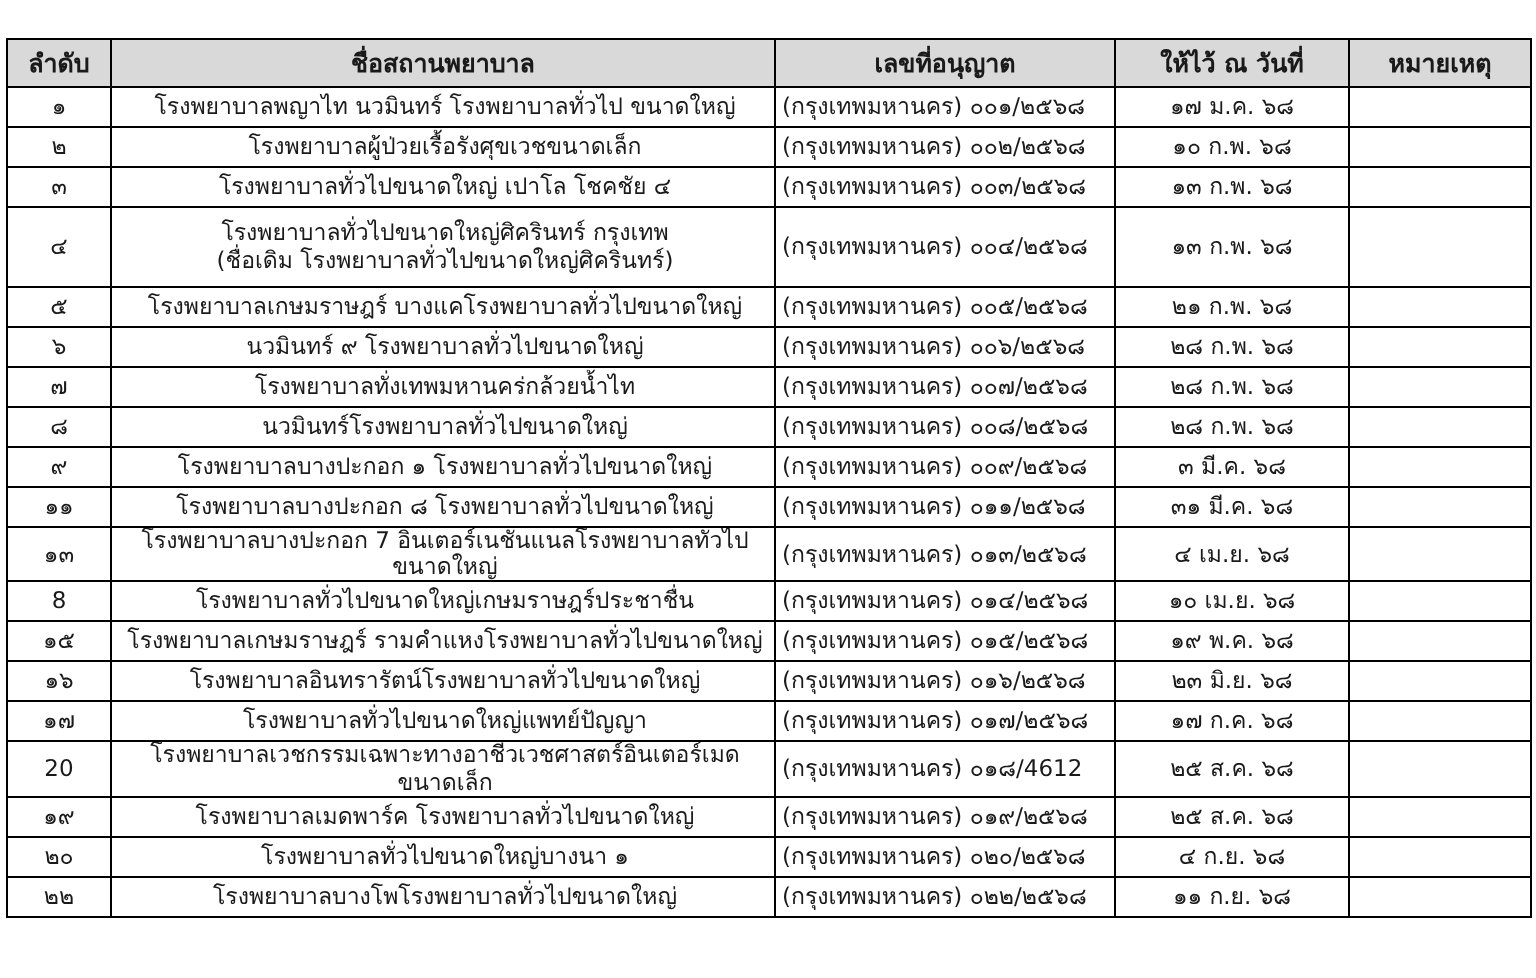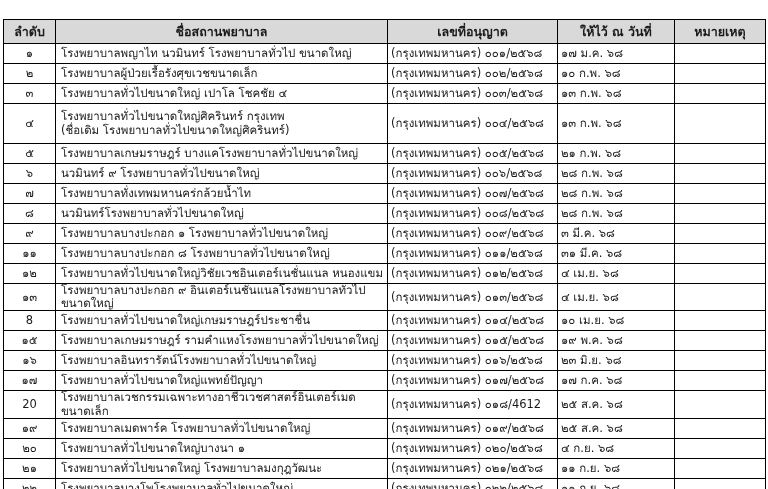--- a/index.html
+++ b/index.html
@@ -47,28 +47,28 @@
     height: 20px;
     font-size: 11.5px;
     vertical-align: middle;
     padding: 0 3px;
     line-height: 1.15;
   }
   .license-table td.cell-no {
     text-align: center;
   }
   .license-table td.cell-name {
-    text-align: left;
+    text-align: center;
     padding-left: 5px;
     white-space: pre-line;
   }
   .license-table td.cell-license {
   }
   .license-table td.cell-date {
-    text-align: left;
+    text-align: center;
   }
   .license-table td.cell-remark {
     text-align: left;
   }
   .license-table tr.two-line td {
     height: 40px;
   }
 </style>
 </head>
 <body>
@@ -157,29 +157,22 @@
     <td class="cell-remark"></td>
   </tr>
         <tr>
     <td class="cell-no">๑๑</td>
     <td class="cell-name">โรงพยาบาลบางปะกอก ๘ โรงพยาบาลทั่วไปขนาดใหญ่</td>
     <td class="cell-license">(กรุงเทพมหานคร) ๐๑๑/๒๕๖๘</td>
     <td class="cell-date">๓๑ มี.ค. ๖๘</td>
     <td class="cell-remark"></td>
   </tr>
         <tr>
-    <td class="cell-no">๑๒</td>
-    <td class="cell-name">โรงพยาบาลทั่วไปขนาดใหญ่วิชัยเวชอินเตอร์เนชั่นแนล หนองแขม</td>
-    <td class="cell-license">(กรุงเทพมหานคร) ๐๑๒/๒๕๖๘</td>
-    <td class="cell-date">๔ เม.ย. ๖๘</td>
-    <td class="cell-remark"></td>
-  </tr>
-        <tr>
     <td class="cell-no">๑๓</td>
-    <td class="cell-name">โรงพยาบาลบางปะกอก ๙ อินเตอร์เนชั่นแนลโรงพยาบาลทั่วไปขนาดใหญ่</td>
+    <td class="cell-name">โรงพยาบาลบางปะกอก 7 อินเตอร์เนชั่นแนลโรงพยาบาลทั่วไปขนาดใหญ่</td>
     <td class="cell-license">(กรุงเทพมหานคร) ๐๑๓/๒๕๖๘</td>
     <td class="cell-date">๔ เม.ย. ๖๘</td>
     <td class="cell-remark"></td>
   </tr>
         <tr>
     <td class="cell-no">8</td>
     <td class="cell-name">โรงพยาบาลทั่วไปขนาดใหญ่เกษมราษฎร์ประชาชื่น</td>
     <td class="cell-license">(กรุงเทพมหานคร) ๐๑๔/๒๕๖๘</td>
     <td class="cell-date">๑๐ เม.ย. ๖๘</td>
     <td class="cell-remark"></td>
@@ -217,27 +210,20 @@
     <td class="cell-name">โรงพยาบาลเมดพาร์ค โรงพยาบาลทั่วไปขนาดใหญ่</td>
     <td class="cell-license">(กรุงเทพมหานคร) ๐๑๙/๒๕๖๘</td>
     <td class="cell-date">๒๕ ส.ค. ๖๘</td>
     <td class="cell-remark"></td>
   </tr>
         <tr>
     <td class="cell-no">๒๐</td>
     <td class="cell-name">โรงพยาบาลทั่วไปขนาดใหญ่บางนา ๑</td>
     <td class="cell-license">(กรุงเทพมหานคร) ๐๒๐/๒๕๖๘</td>
     <td class="cell-date">๔ ก.ย. ๖๘</td>
-    <td class="cell-remark"></td>
-  </tr>
-        <tr>
-    <td class="cell-no">๒๑</td>
-    <td class="cell-name">โรงพยาบาลทั่วไปขนาดใหญ่ โรงพยาบาลมงกุฎวัฒนะ</td>
-    <td class="cell-license">(กรุงเทพมหานคร) ๐๒๑/๒๕๖๘</td>
-    <td class="cell-date">๑๑ ก.ย. ๖๘</td>
     <td class="cell-remark"></td>
   </tr>
         <tr>
     <td class="cell-no">๒๒</td>
     <td class="cell-name">โรงพยาบาลบางโพโรงพยาบาลทั่วไปขนาดใหญ่</td>
     <td class="cell-license">(กรุงเทพมหานคร) ๐๒๒/๒๕๖๘</td>
     <td class="cell-date">๑๑ ก.ย. ๖๘</td>
     <td class="cell-remark"></td>
   </tr>
       </tbody>

